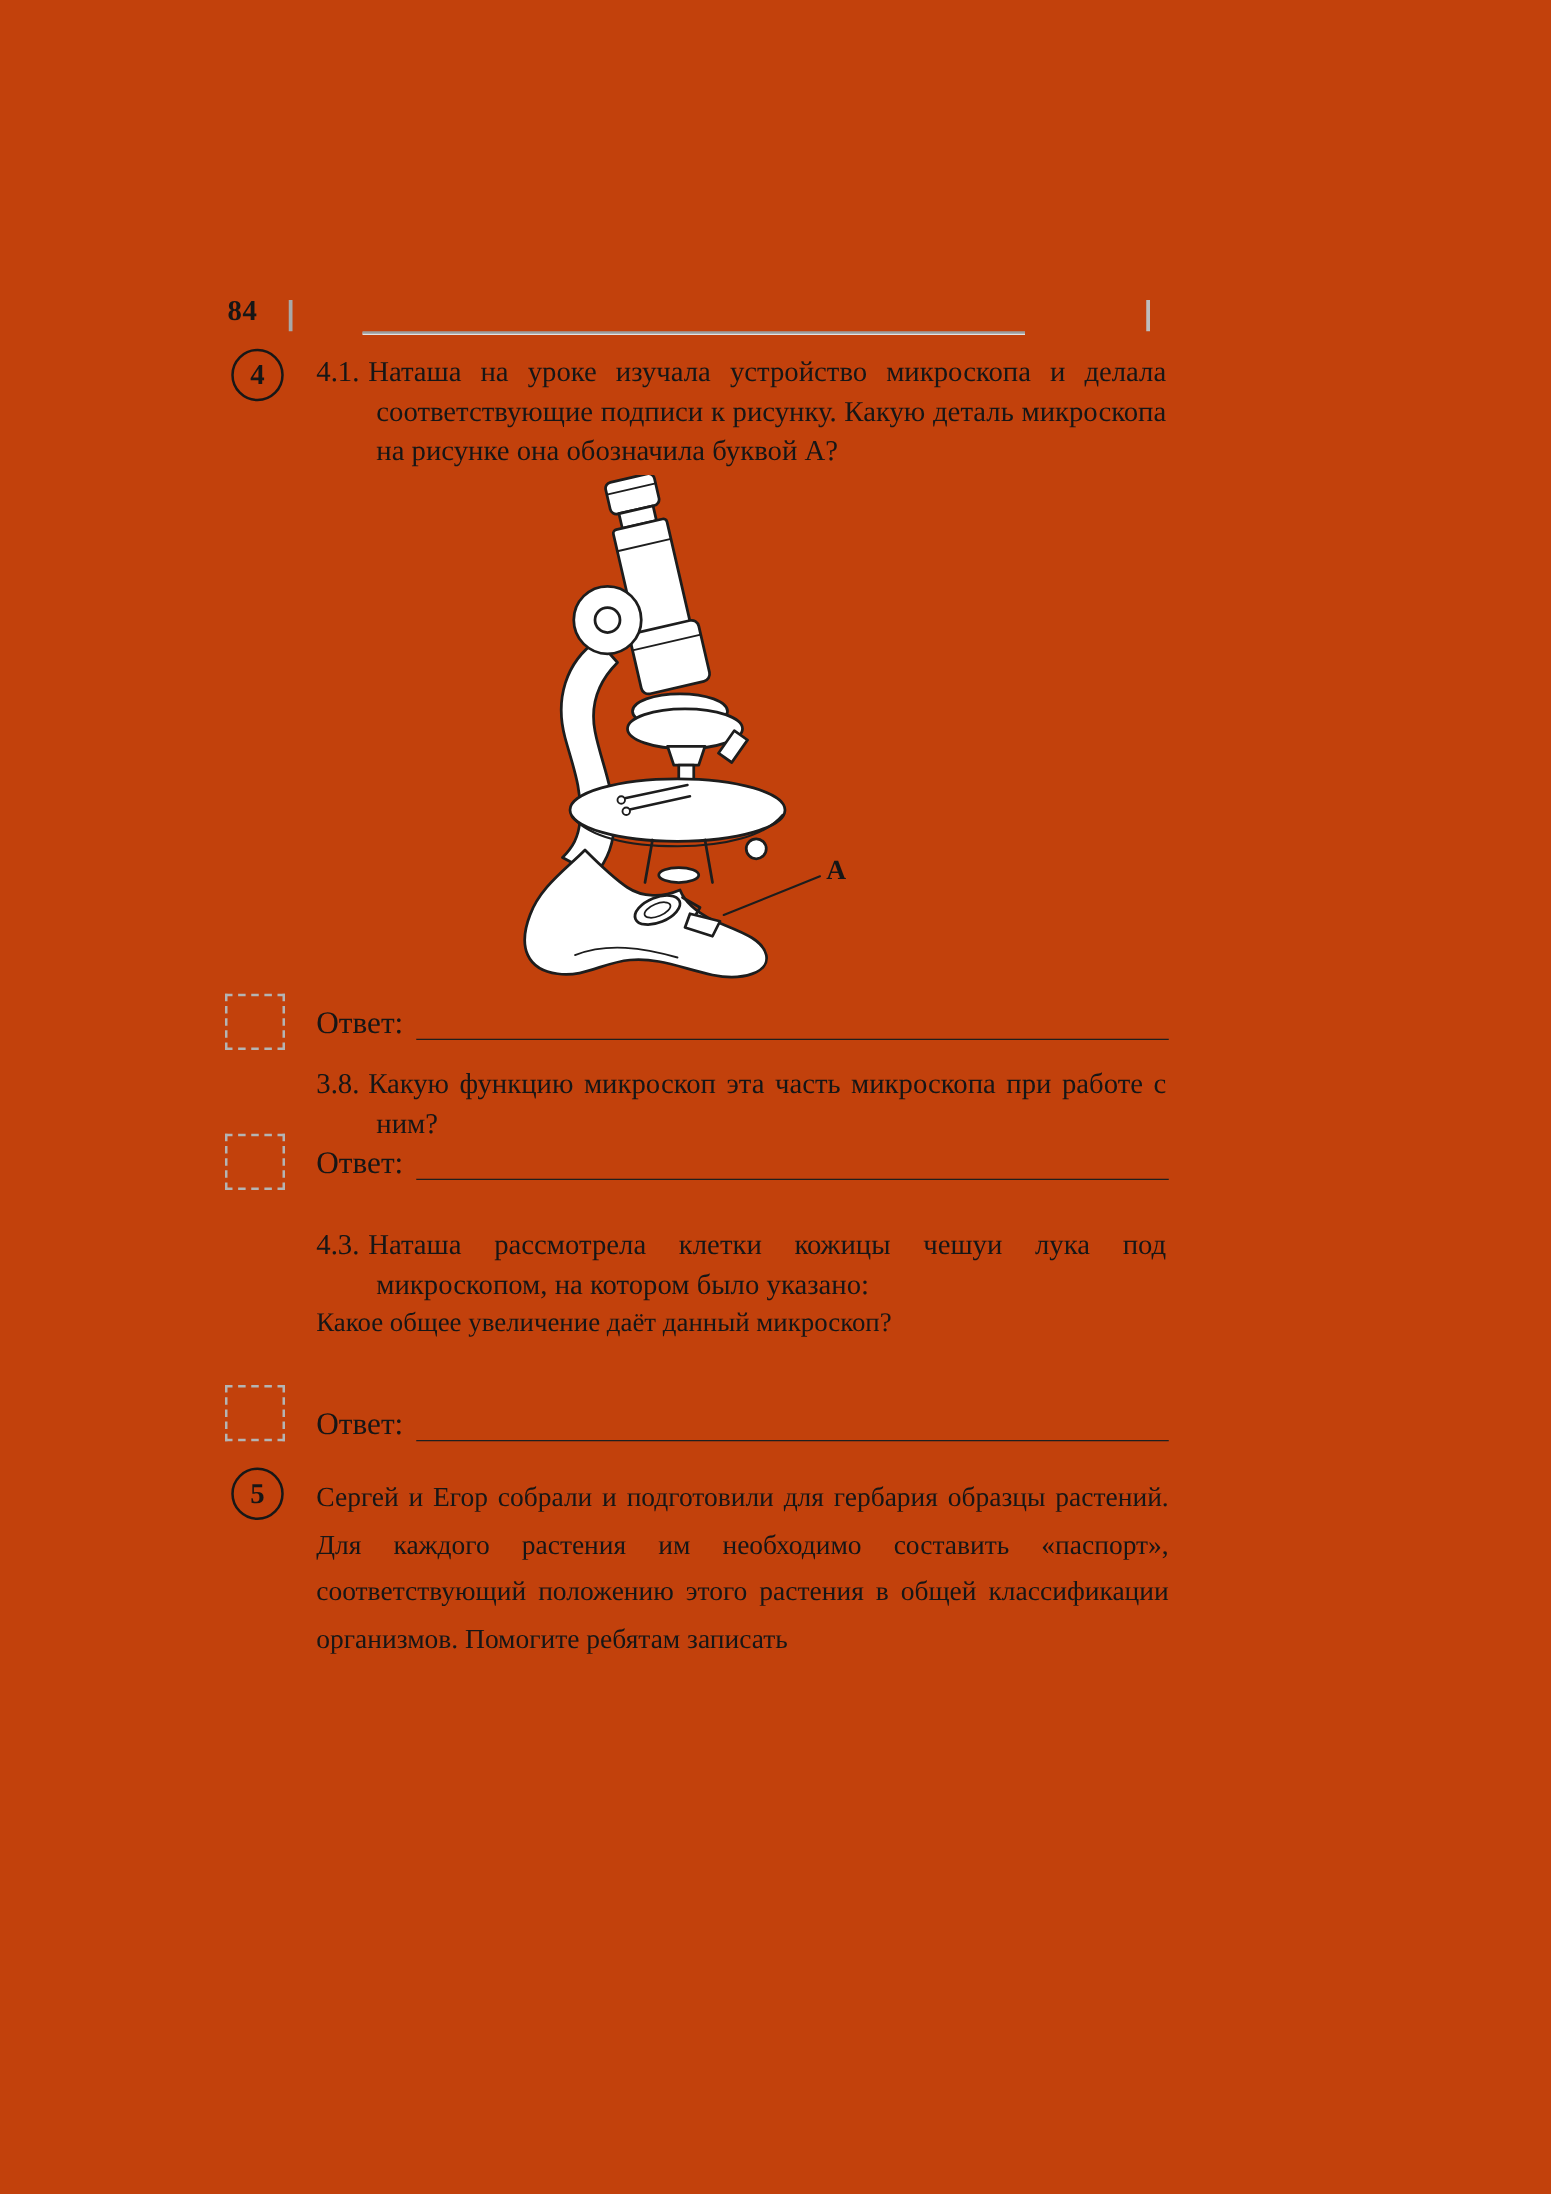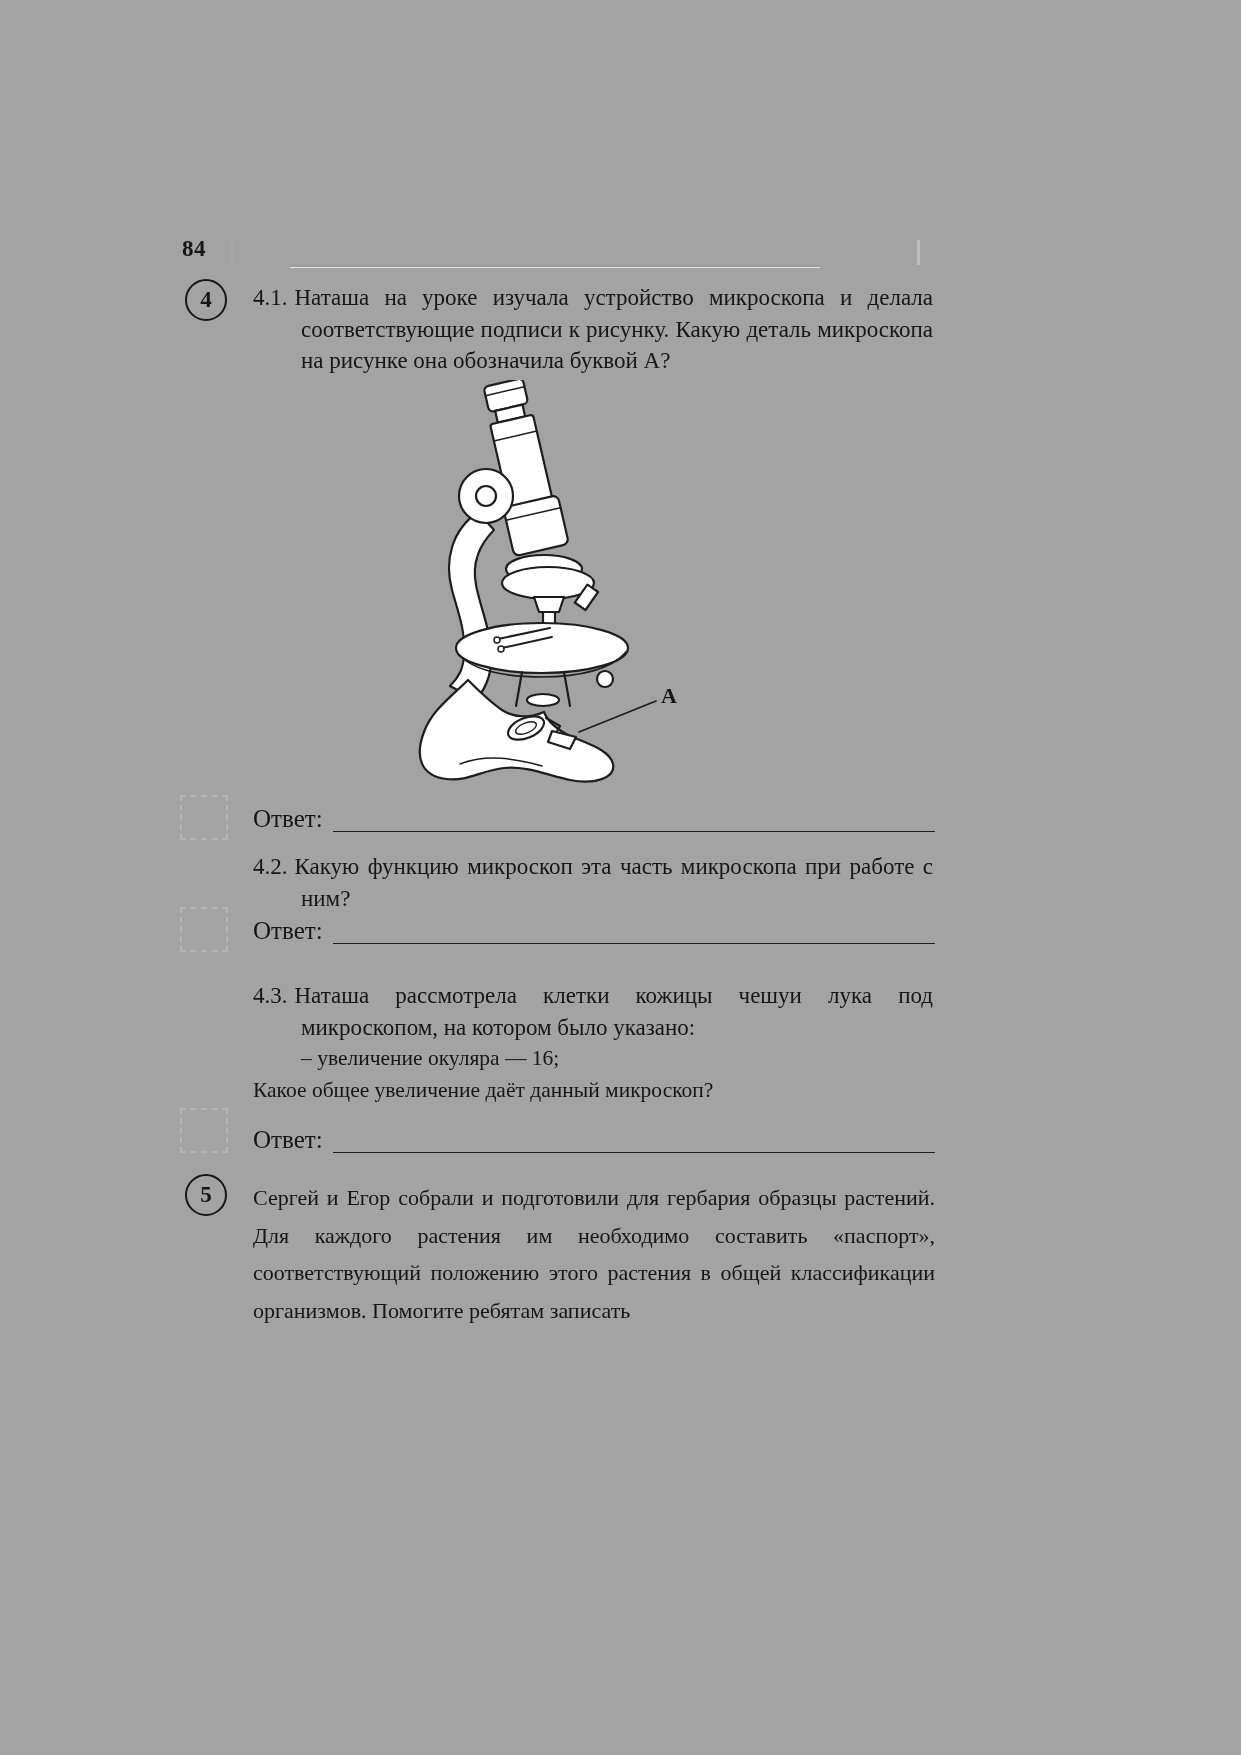--- a/index.html
+++ b/index.html
@@ -1,18 +1,18 @@
 <!DOCTYPE html>
 <html lang="ru"><head>
 <meta charset="utf-8">
 <style>
   html, body { margin:0; padding:0; background:#ffffff; }
   .page {
     position:relative; width:1241px; height:1755px;
-    background:#a3a3a3; color:#161616;
+    background:#c2410c; color:#161616;
     font-family:"Liberation Serif", serif;
     overflow:hidden;
   }
   .abs { position:absolute; }
 
   
   .page-number { left:182px; top:236px; font-size:23px; font-weight:bold; letter-spacing:.5px; }
   .tick { width:3px; height:25px; background:#a8a8a8; }
   .tick-left { left:231px; top:240px; }
   .tick-right { left:917px; top:240px; background:#bdbdbd; }
@@ -121,31 +121,30 @@
     </svg>
     <span class="fig-label">А</span>
   </div>
 
   <div class="abs score-box box1"></div>
   <div class="abs answer-row row1">
     <span class="answer-label">Ответ:</span>
     <span class="answer-line"></span>
   </div>
 
-  <p class="abs para hang q42"><span class="qlabel">4.2.</span><span>Какую функцию микроскоп эта часть микроскопа при работе с ним?</span></p>
+  <p class="abs para hang q42"><span class="qlabel">3.8.</span><span>Какую функцию микроскоп эта часть микроскопа при работе с ним?</span></p>
 
   <div class="abs score-box box2"></div>
   <div class="abs answer-row row2">
     <span class="answer-label">Ответ:</span>
     <span class="answer-line"></span>
   </div>
 
   <div class="abs q43">
     <p class="para hang"><span class="qlabel">4.3.</span><span>Наташа рассмотрела клетки кожицы чешуи лука под микроскопом, на котором было указано:</span></p>
-    <div class="q43-item">– увеличение окуляра — 16;</div>
     <div class="q43-question">Какое общее увеличение даёт данный микроскоп?</div>
   </div>
 
   <div class="abs score-box box3"></div>
   <div class="abs answer-row row3">
     <span class="answer-label">Ответ:</span>
     <span class="answer-line"></span>
   </div>
 
   <div class="abs task-circle task5-circle">5</div>

